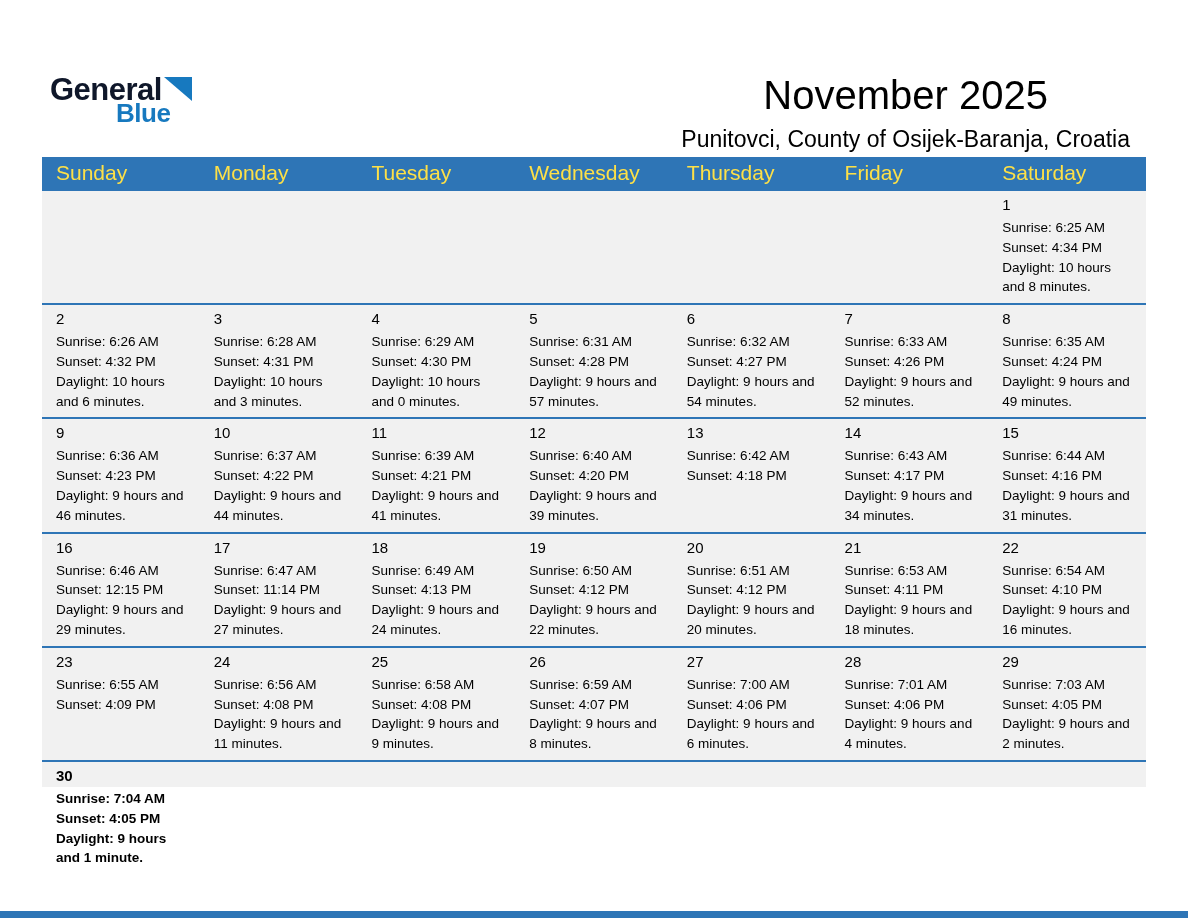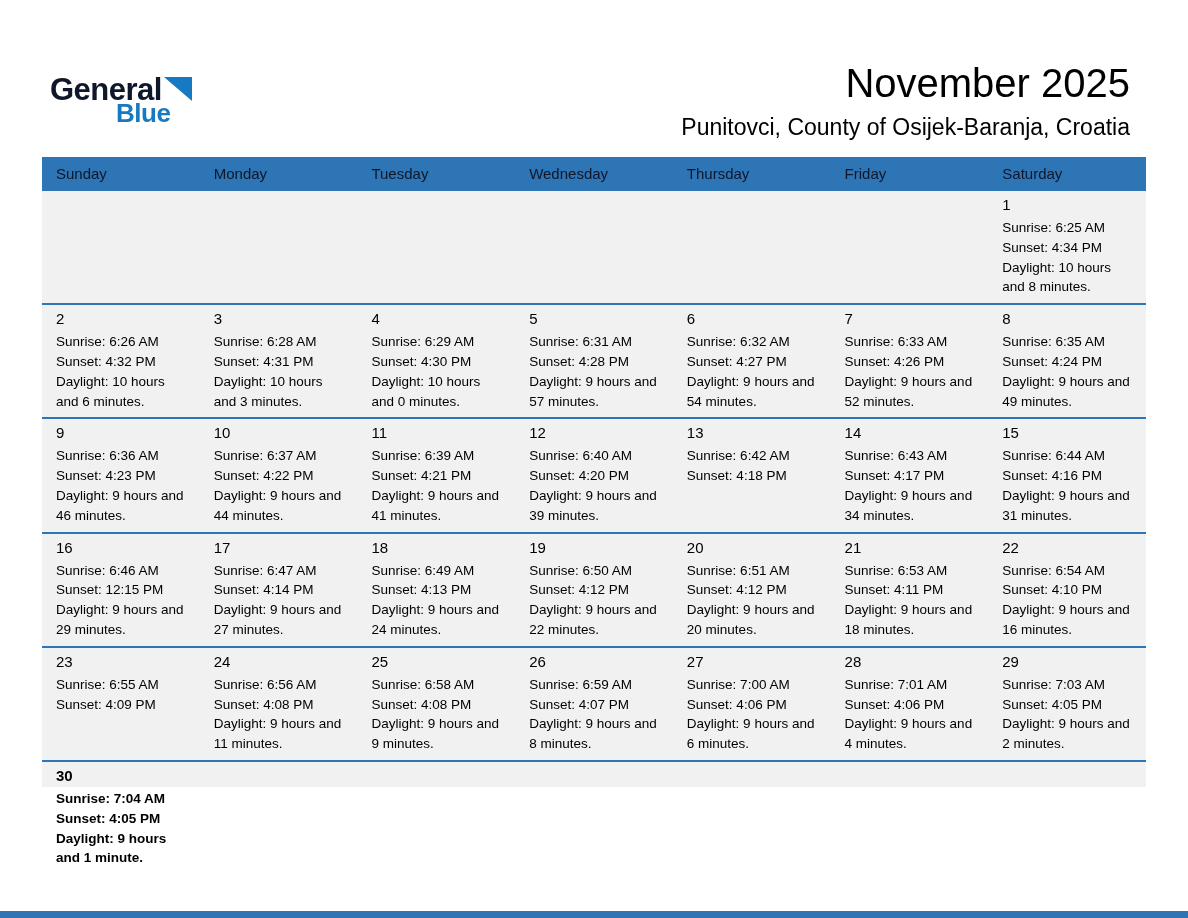--- a/index.html
+++ b/index.html
@@ -18,28 +18,28 @@
 
   
   .logo{position:absolute;left:50px;top:74px;}
   .logo-row{display:flex;align-items:flex-start;}
   .logo-general{font-size:31px;font-weight:600;color:#0f172a;letter-spacing:-0.5px;line-height:1;}
   .logo-tri{margin:3px 0 0 2px;display:block;}
   .logo-tri polygon{fill:var(--logo-blue);}
   .logo-blue{font-size:26px;font-weight:700;color:var(--logo-blue);line-height:1;margin:-5px 0 0 66px;letter-spacing:-0.5px;}
 
   
-  .titles{position:absolute;top:60px;right:58px;text-align:right;}
+  .titles{position:absolute;top:72px;right:58px;text-align:center;}
   .title{font-size:40px;font-weight:400;line-height:1.15;}
   .subtitle{font-size:23px;font-weight:400;margin-top:8px;}
 
   
   .calendar{position:absolute;left:42px;top:157px;width:1104px;}
   .weekday-row{display:grid;grid-template-columns:repeat(7,1fr);background:var(--accent);height:32px;align-items:center;}
-  .weekday{color:#0f172a;font-size:15px;padding-left:14px;}
+  .weekday{color:#fde047;font-size:21px;padding-left:14px;}
   .week-row{
     display:grid;grid-template-columns:repeat(7,1fr);
     background:var(--row-bg);
     border-top:2px solid var(--accent);
     min-height:108px;
   }
   .week-row.last{
     background:linear-gradient(to bottom, var(--row-bg) 0, var(--row-bg) 25px, #ffffff 25px);
     font-weight:bold;
   }
@@ -185,21 +185,21 @@
         <div class="week-row">
           <div class="day-cell">
             <div class="date">16</div>
             <div class="info sunrise">Sunrise: 6:46 AM</div>
             <div class="info sunset">Sunset: 12:15 PM</div>
             <div class="info daylight">Daylight: 9 hours and 29 minutes.</div>
           </div>
           <div class="day-cell">
             <div class="date">17</div>
             <div class="info sunrise">Sunrise: 6:47 AM</div>
-            <div class="info sunset">Sunset: 4:14 PM</div>
+            <div class="info sunset">Sunset: 11:14 PM</div>
             <div class="info daylight">Daylight: 9 hours and 27 minutes.</div>
           </div>
           <div class="day-cell">
             <div class="date">18</div>
             <div class="info sunrise">Sunrise: 6:49 AM</div>
             <div class="info sunset">Sunset: 4:13 PM</div>
             <div class="info daylight">Daylight: 9 hours and 24 minutes.</div>
           </div>
           <div class="day-cell">
             <div class="date">19</div>

